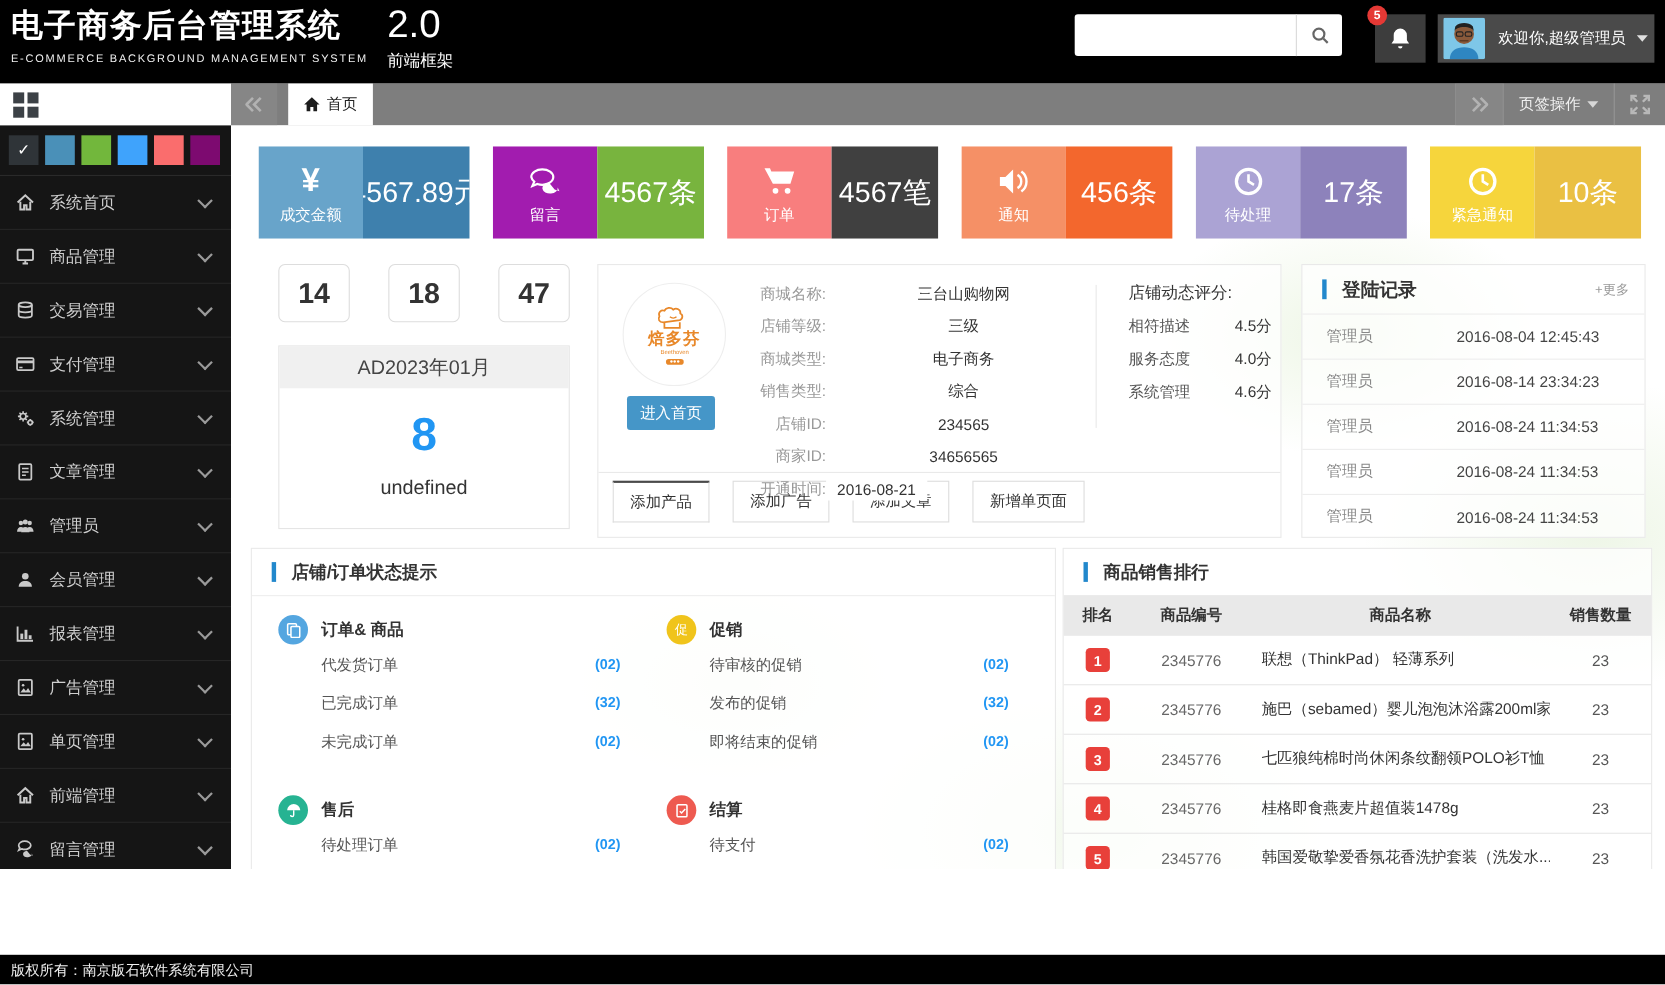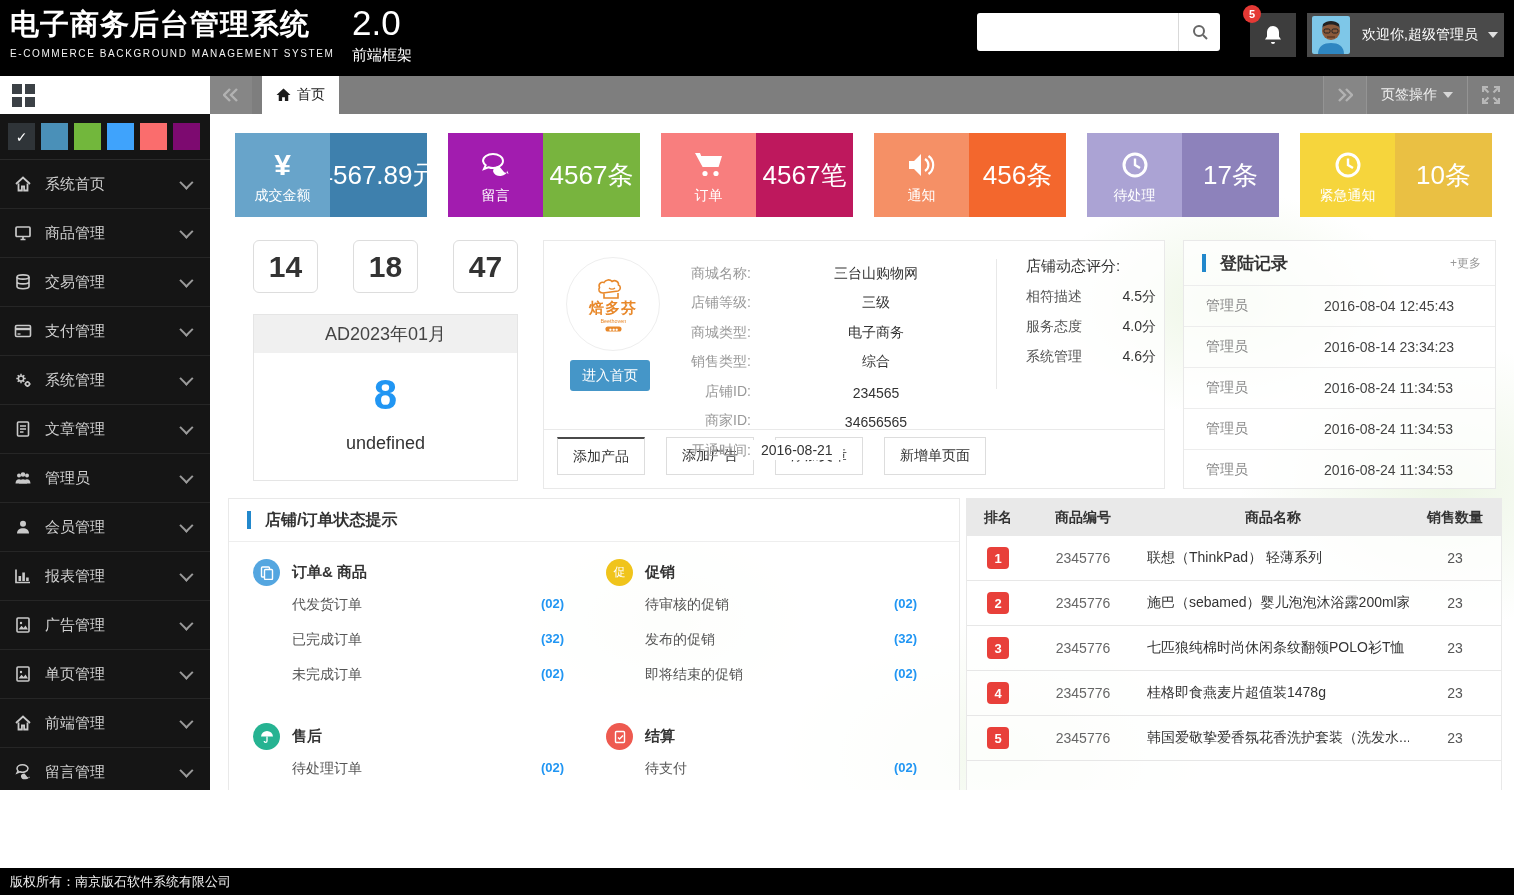--- a/index.html
+++ b/index.html
@@ -54,43 +54,43 @@
   
   .cards{position:absolute;left:25px;top:19px;display:flex}
   .card{width:192px;height:84px;display:flex;margin-right:21px;overflow:hidden}
   .card:last-child{margin-right:0}
   .card-l{width:95px;flex:none;display:flex;flex-direction:column;align-items:center;justify-content:center;color:#fff}
   .card-l .ic{height:40px;display:flex;align-items:center;justify-content:center}
   .card-l .cl{font-size:14px;margin-top:2px}
   .card-r{flex:1;display:flex;align-items:center;justify-content:center;color:#fff;font-size:26px;white-space:nowrap;overflow:hidden}
   .c1 .card-l{background:#68a4ca}.c1 .card-r{background:#3e80ad}
   .c2 .card-l{background:#a21caf}.c2 .card-r{background:#78b43e}
-  .c3 .card-l{background:#f87e7e}.c3 .card-r{background:#be185d}
+  .c3 .card-l{background:#f87e7e}.c3 .card-r{background:#404040}
   .c4 .card-l{background:#f59066}.c4 .card-r{background:#f3672d}
   .c5 .card-l{background:#aba3d4}.c5 .card-r{background:#8d82bb}
   .c6 .card-l{background:#f6d53c}.c6 .card-r{background:#eac043}
   .yen{font-size:30px;font-weight:bold;line-height:30px}
   
   .tbox{position:absolute;top:126px;width:63px;height:51px;background:#fff;border:1px solid #ddd;border-radius:6px;
-        display:flex;align-items:center;justify-content:center;font-size:30px;font-weight:bold;color:#333}
+        display:flex;align-items:center;justify-content:center;font-size:26px;font-weight:bold;color:#333}
   .cal{position:absolute;left:43px;top:200px;width:263px;height:165px;background:rgba(255,255,255,.75);border:1px solid #e5e5e5}
   .cal-h{height:38px;background:#f0f0f0;display:flex;align-items:center;justify-content:center;font-size:18px;color:#444}
   .cal-day{text-align:center;font-size:42px;font-weight:bold;color:#2196f3;margin-top:18px}
   .cal-note{text-align:center;font-size:18px;color:#333;margin-top:14px}
   
   .shop{position:absolute;left:333px;top:126px;width:620px;height:247px;background:rgba(255,255,255,.72);border:1px solid #e9e9e9}
   .logo{position:absolute;left:22px;top:16px;width:92px;height:92px;border:1px solid #eee;border-radius:50%;background:#fff;
         display:flex;flex-direction:column;align-items:center;justify-content:center;color:#e8882a}
   .logo-cn{font-size:15px;font-weight:bold;letter-spacing:1px;margin-top:-2px}
   .logo-en{font-size:6px;transform:scale(.9)}
   .logo-band{font-size:6px;background:#e8882a;color:#fff;border-radius:4px;padding:0 4px;margin-top:2px;transform:scale(.85)}
   .enter-btn{position:absolute;left:26px;top:119px;width:80px;height:31px;background:#4596c8;color:#fff;font-size:14px;
              border:0;border-radius:3px;cursor:pointer}
   .fields{position:absolute;left:110px;top:12px;z-index:2}
-  .f-row{display:flex;height:29.5px;align-items:flex-end}
+  .f-row{display:flex;height:29.5px;align-items:center}
   .f-lab{width:97px;text-align:right;font-size:14px;color:#999}
   .f-val{width:250px;text-align:center;font-size:14px;color:#333}
   .f-row.overlay .f-val{width:auto;padding:2px 10px;background:#fff}
   .vdiv{position:absolute;left:452px;top:18px;height:130px;border-left:1px solid #e8e8e8}
   .ratings{position:absolute;left:482px;top:16px;width:130px}
   .r-title{font-size:15px;color:#333;margin-bottom:12px}
   .r-row{display:flex;justify-content:space-between;height:30px;font-size:14px;color:#555}
   .r-row b{color:#333;font-weight:normal}
   .shop-div{position:absolute;left:0;right:0;top:188px;border-top:1px solid #e9e9e9}
   .shop-btns{position:absolute;left:13px;top:196px;z-index:1;display:flex}
@@ -602,20 +602,24 @@
           </div>
         <div class="g-item">
             <span>待支付</span>
             <span class="g-cnt">(02)</span>
           </div>
       </div>
     </div>
   </div>
 
   <div class="rank">
+    <div class="p-title">
+      <div class="bar"></div>
+      <div class="tt">商品销售排行</div>
+    </div>
     <div class="rk-head">
       <span class="col-rank">排名</span>
       <span class="col-code" style="color:#333">商品编号</span>
       <span class="col-name">商品名称</span>
       <span class="col-qty" style="color:#333">销售数量</span>
     </div>
     <div class="rk-row">
       <span class="col-rank"><span class="rk-badge">1</span></span>
       <span class="col-code">2345776</span>
       <span class="col-name">联想（ThinkPad） 轻薄系列</span>

